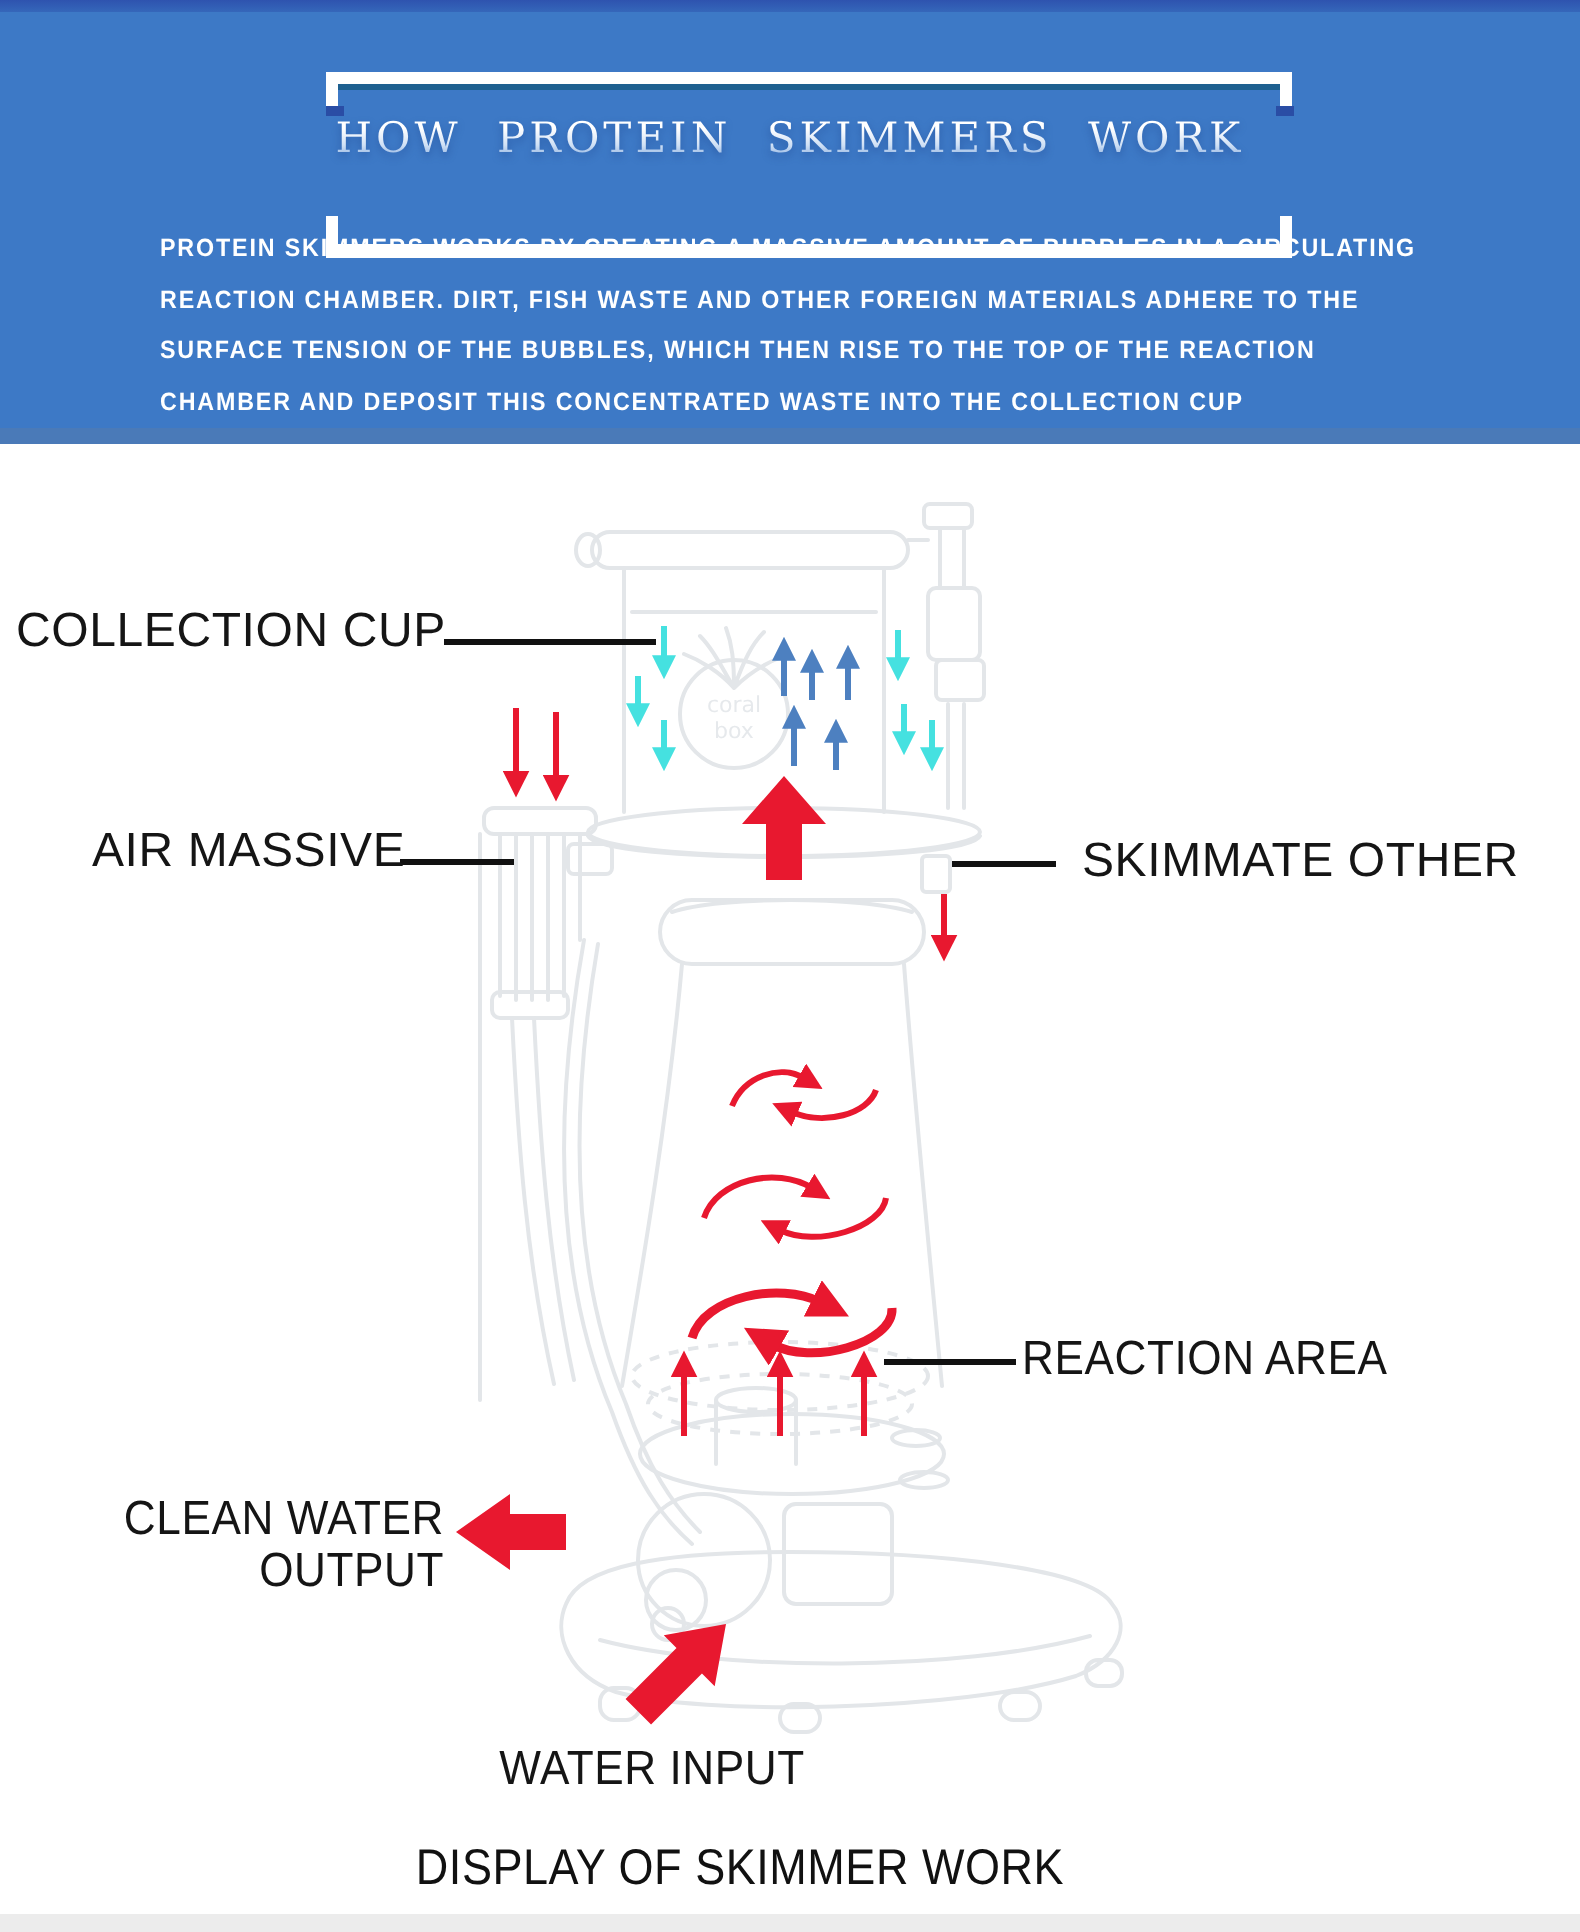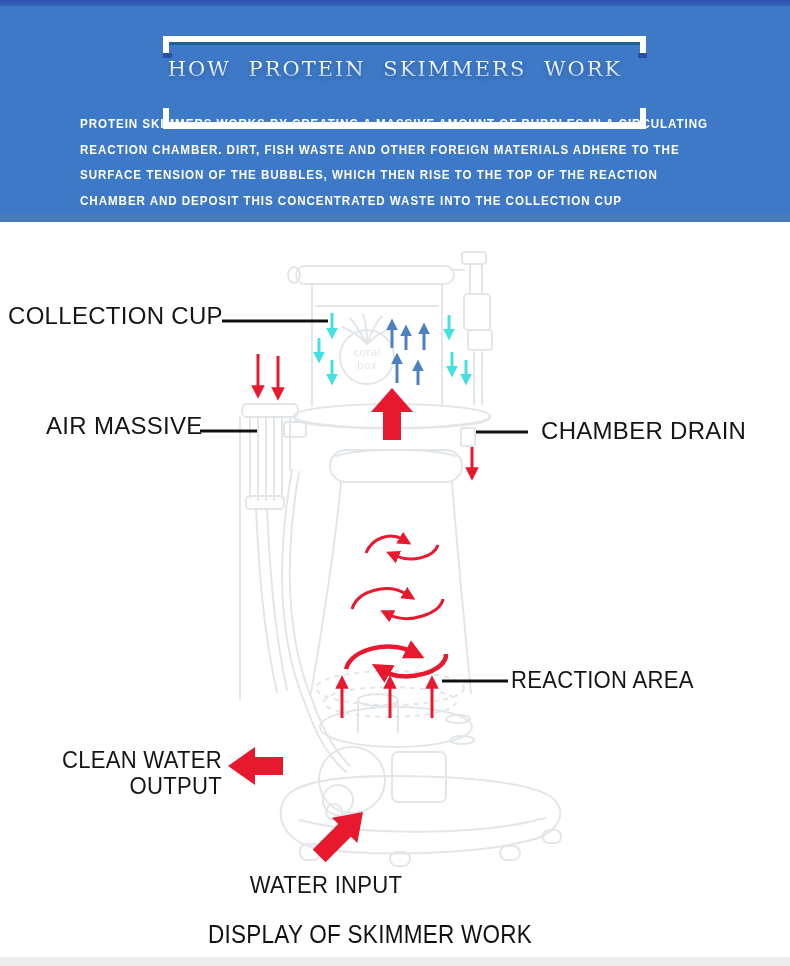--- a/index.html
+++ b/index.html
@@ -207,21 +207,21 @@
     <g>
       <line class="blk" x1="222" y1="321" x2="328" y2="321"></line>
       <line class="blk" x1="200" y1="431" x2="257" y2="431"></line>
       <line class="blk" x1="476" y1="432" x2="528" y2="432"></line>
       <line class="blk" x1="442" y1="681" x2="508" y2="681"></line>
     </g>
   </svg>
 
   <div class="lbl lbl-collecting">COLLECTION CUP</div>
   <div class="lbl lbl-air">AIR MASSIVE</div>
-  <div class="lbl lbl-skimmate">CHAMBER DRAIN</div>
+  <div class="lbl lbl-skimmate">SKIMMATE OTHER</div>
   <div class="lbl lbl-reaction">REACTION AREA</div>
   <div class="lbl lbl-clean">
     <div>CLEAN WATER</div>
     <div>OUTPUT</div>
   </div>
   <div class="lbl lbl-water">WATER INPUT</div>
 
   <div class="caption">DISPLAY OF SKIMMER WORK</div>
   <div class="footer-strip"></div>
 </div>

